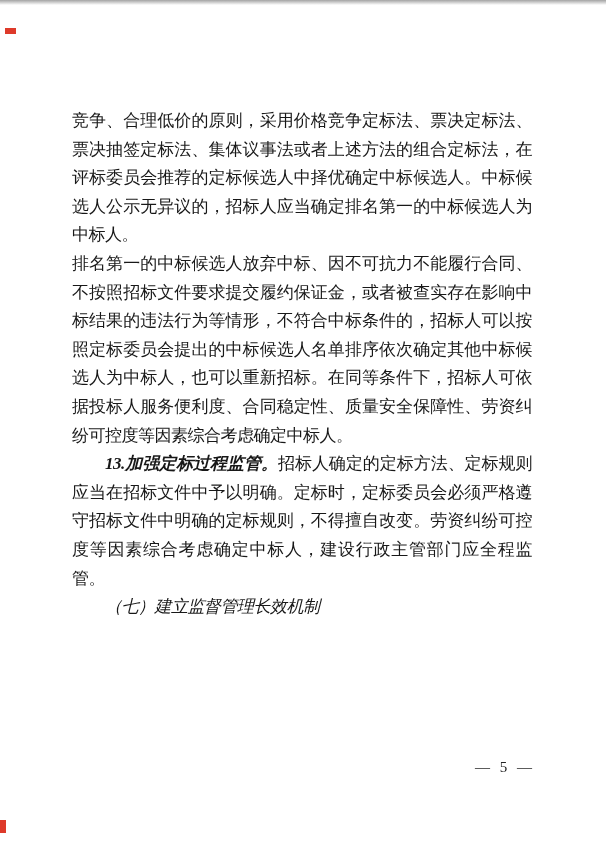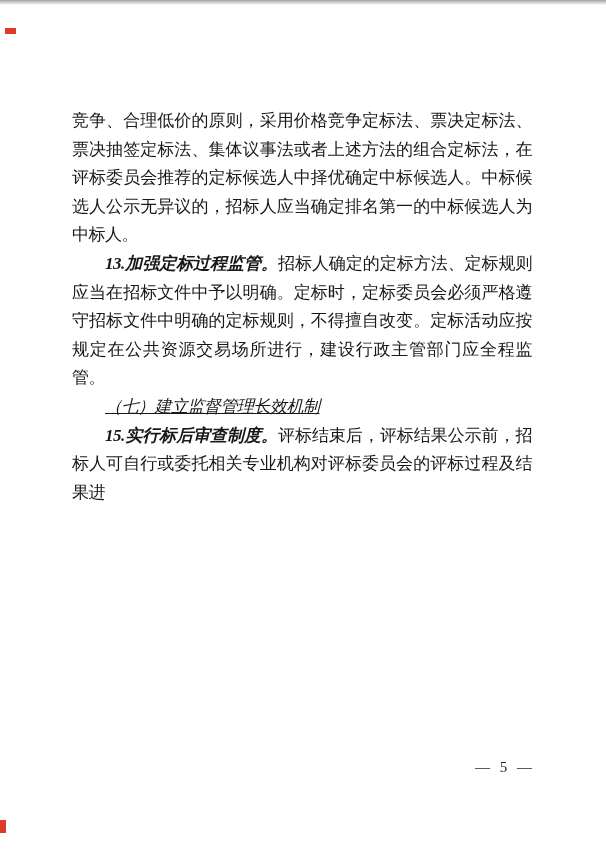--- a/index.html
+++ b/index.html
@@ -41,21 +41,20 @@
   .text-block p.indent {
     text-indent: 33px;
   }
   .lead {
     font-weight: bold;
     font-style: italic;
   }
   .section-heading {
     font-style: italic;
     font-weight: 500;
-    text-decoration: underline;
   }
   .page-num {
     position: absolute;
     top: 757px;
     right: 71px;
     font-size: 15px;
     line-height: 20px;
     color: #222222;
     letter-spacing: 3px;
     font-family: "Liberation Serif", "DejaVu Serif", serif;
@@ -75,19 +74,19 @@
 <body>
 
 <div class="page">
   <div class="top-edge"></div>
   <div class="red-mark tl"></div>
   <div class="red-mark le"></div>
 
   <div class="text-block" id="text-block">
 
   <p><span>竞争、合理低价的原则，采用价格竞争定标法、票决定标法、票决抽签定标法、集体议事法或者上述方法的组合定标法，在评标委员会推荐的定标候选人中择优确定中标候选人。中标候选人公示无异议的，招标人应当确定排名第一的中标候选人为中标人。</span></p>
-      <p class="indent"><span class="lead">13.加强定标过程监管。</span><span>招标人确定的定标方法、定标规则应当在招标文件中予以明确。定标时，定标委员会必须严格遵守招标文件中明确的定标规则，不得擅自改变。定标活动应按规定在公共资源交易场所进行，建设行政主管部门应全程监管。</span></p>
+      <p><span>排名第一的中标候选人放弃中标、因不可抗力不能履行合同、不按照招标文件要求提交履约保证金，或者被查实存在影响中标结果的违法行为等情形，不符合中标条件的，招标人可以按照定标委员会提出的中标候选人名单排序依次确定其他中标候选人为中标人，也可以重新招标。在同等条件下，招标人可依据投标人服务便利度、合同稳定性、质量安全保障性、劳资纠纷可控度等因素综合考虑确定中标人。</span></p>
+      <p class="indent"><span class="lead">13.加强定标过程监管。</span><span>招标人确定的定标方法、定标规则应当在招标文件中予以明确。定标时，定标委员会必须严格遵守招标文件中明确的定标规则，不得擅自改变。劳资纠纷可控度等因素综合考虑确定中标人，建设行政主管部门应全程监管。</span></p>
       <p class="indent section-heading"><span>（七）建立监督管理长效机制</span></p>
-      <p class="indent"><span class="lead">15.实行标后审查制度。</span><span>评标结束后，评标结果公示前，招标人可自行或委托相关专业机构对评标委员会的评标过程及结果进</span></p>
     </div>
 
   <div class="page-num">— 5 —</div>
 </div>
 
 </body></html>

